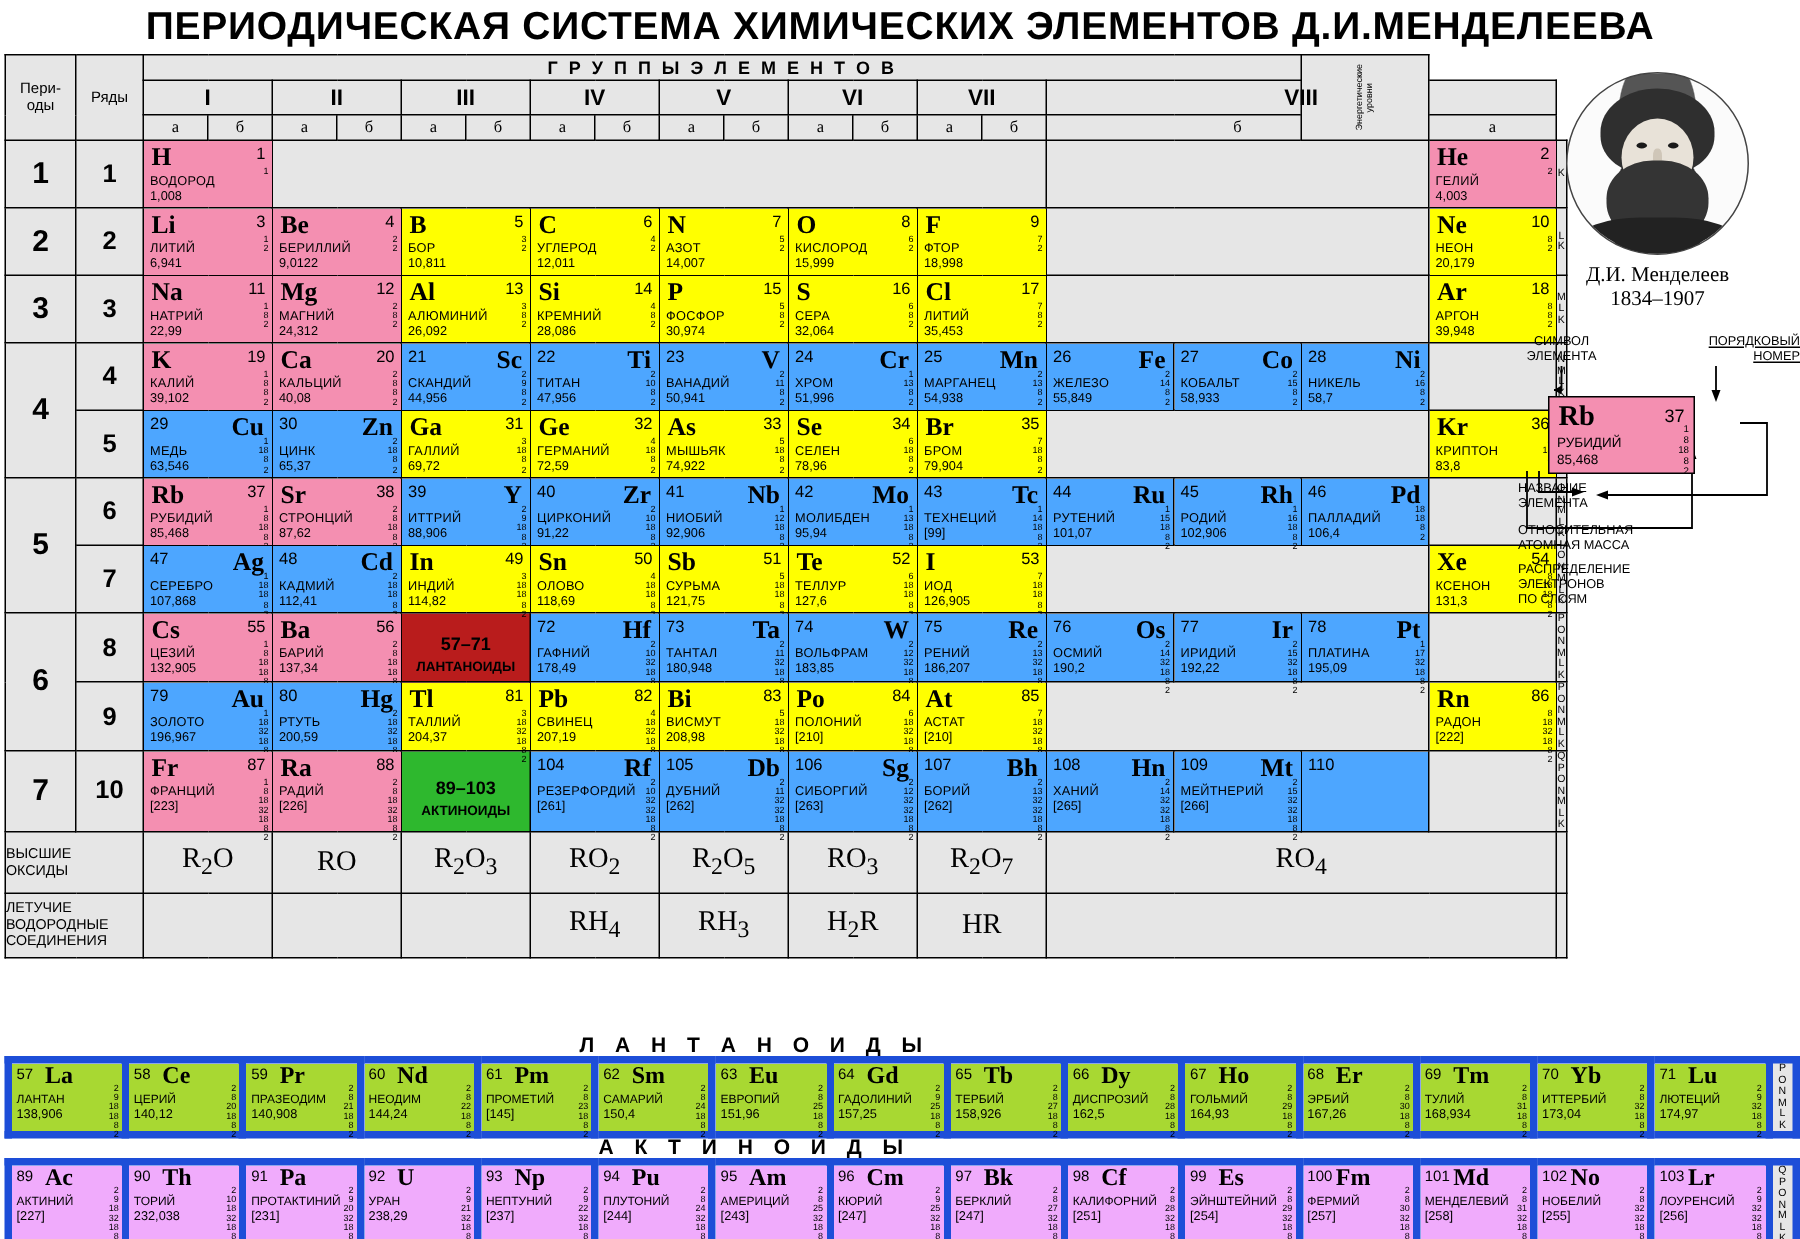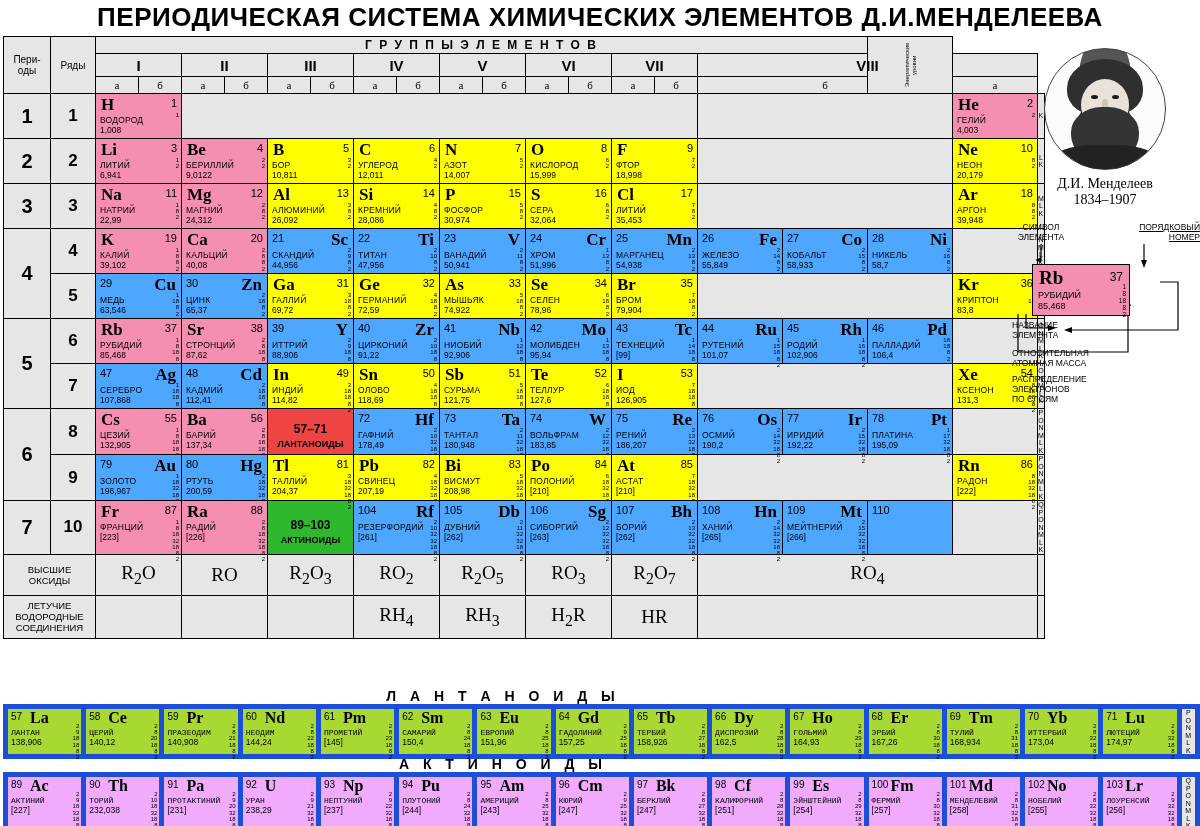--- a/index.html
+++ b/index.html
@@ -41,41 +41,41 @@
   .el .num{position:absolute;font-size:11px;font-family:"Liberation Sans",sans-serif;}
   .el .name{position:absolute;left:4px;top:21px;font-size:8.5px;font-family:"Liberation Sans",sans-serif;letter-spacing:0.2px;}
   .el .mass{position:absolute;left:4px;top:31px;font-size:8.5px;font-family:"Liberation Sans",sans-serif;}
   
   .el.left .sym{left:5px;top:1px;}
   .el.left .num{right:4px;top:3px;}
   
   .el.right .sym{right:5px;top:1px;}
   .el.right .num{left:4px;top:3px;}
   .el .shells{position:absolute;right:2px;top:18px;font-size:6px;line-height:6.2px;text-align:right;font-family:"Liberation Sans",sans-serif;}
-  .lant-ref{background:#ef4444;text-align:center;font-family:"Liberation Sans",sans-serif;}
+  .lant-ref{background:#b91c1c;text-align:center;font-family:"Liberation Sans",sans-serif;}
   .lant-ref .r1{font-size:12px;font-weight:bold;margin-top:8px;}
   .lant-ref .r2{font-size:9px;font-weight:bold;margin-top:3px;}
   .act-ref{background:#2eb82e;text-align:center;font-family:"Liberation Sans",sans-serif;}
   .act-ref .r1{font-size:12px;font-weight:bold;margin-top:8px;text-align:center;}
   .act-ref .r2{font-size:9px;font-weight:bold;margin-top:3px;}
   .oxide{background:#e6e6e6;text-align:center;font-size:19px;font-family:"Liberation Serif",serif;}
-  .oxlabel{background:#e6e6e6;text-align:center;font-size:9.5px;font-family:"Liberation Sans",sans-serif;line-height:11px;}
+  .oxlabel{background:#e6e6e6;font-size:9.5px;font-family:"Liberation Sans",sans-serif;line-height:11px;}
   .shellcol{background:#e6e6e6;text-align:center;font-size:7px;line-height:7.5px;font-family:"Liberation Sans",sans-serif;}
   
   .striptitle{
     text-align:center;font-family:"Liberation Sans",sans-serif;
     font-weight:bold;font-size:14px;letter-spacing:5px;
   }
   table.strip{border-collapse:collapse;}
   table.strip td{border:5px solid #1d4ed8;padding:0;}
   .fcell{position:relative;width:80px;height:40px;background:#a8d832;}
   .acell{position:relative;width:80px;height:40px;background:#f0abfc;}
   .fcell .num,.acell .num{position:absolute;left:3px;top:2px;font-size:10px;font-family:"Liberation Sans",sans-serif;}
   .fcell .sym,.acell .sym{position:absolute;left:22px;top:0px;font-size:16px;font-weight:bold;}
-  .fcell .name,.acell .name{position:absolute;left:3px;top:19px;font-size:8px;font-family:Liberation Mono, monospace;}
+  .fcell .name,.acell .name{position:absolute;left:3px;top:19px;font-size:8px;font-family:Liberation Sans, sans-serif;}
   .fcell .mass,.acell .mass{position:absolute;left:3px;top:28px;font-size:8.5px;font-family:"Liberation Sans",sans-serif;}
   .fcell .shells,.acell .shells{position:absolute;right:2px;top:14px;font-size:6px;line-height:6.2px;text-align:right;font-family:"Liberation Sans",sans-serif;}
   
   #right{position:absolute;left:1010px;top:40px;width:190px;}
   .portrait{
     width:120px;height:120px;margin:8px auto 0 auto;
     border:1px solid #444;border-radius:50%;
     background:
       radial-gradient(ellipse at 50% 36%, #3a3a3a 0 17%, rgba(58,58,58,0) 18%),
       radial-gradient(ellipse at 50% 22%, #555 0 30%, rgba(85,85,85,0) 31%),

